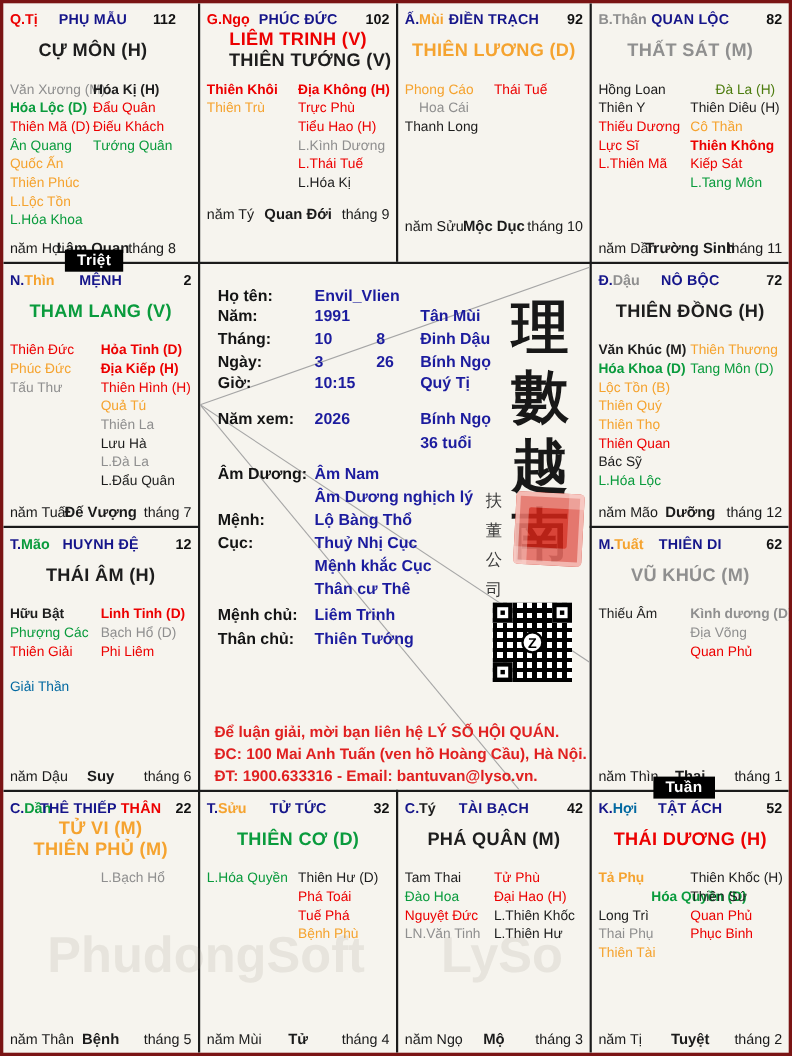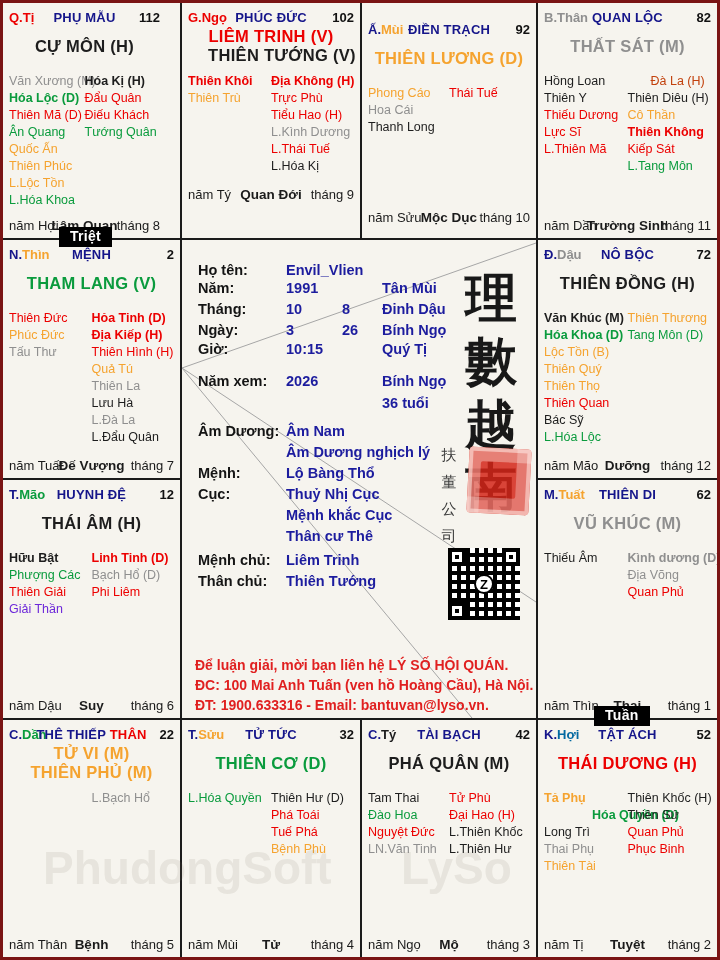--- a/index.html
+++ b/index.html
@@ -119,32 +119,32 @@
           <span class="star" style="color: rgb(143, 143, 143);">L.Kình Dương</span>
           <span class="star" style="color: rgb(236, 0, 0);">L.Thái Tuế</span>
           <span class="star" style="color: rgb(29, 29, 29);">L.Hóa Kị</span>
         </div>
         <div class="foot">
           <span class="nam">năm Tý</span>
           <span class="stage">Quan Đới</span>
           <span class="thang">tháng 9</span>
         </div>
       </div>
-      <div class="cell" style="left: 359px; top: 12px; width: 174px; height: 215px;">
+      <div class="cell" style="left: 359px; top: 0px; width: 174px; height: 215px;">
         <div class="hdr">
           <span class="chi"><span style="color: rgb(21, 21, 138);">Ấ.</span><span style="color: rgb(245, 163, 47);">Mùi</span></span>
           <span class="pal">ĐIỀN TRẠCH</span>
           <span class="num">92</span>
         </div>
         <div class="mains" style="top: 34px;">
           <div style="color: rgb(245, 163, 47);">THIÊN LƯƠNG (D)</div>
         </div>
         <div class="stars colL">
           <span class="star" style="color: rgb(245, 163, 47);">Phong Cáo</span>
-          <span class="star" style="color: rgb(143, 143, 143);">Hoa Cái</span>
+          <span class="star" style="color: rgb(143, 143, 143); margin-left: 13px;">Hoa Cái</span>
           <span class="star" style="color: rgb(29, 29, 29);">Thanh Long</span>
         </div>
         <div class="stars colR">
           <span class="star" style="color: rgb(236, 0, 0);">Thái Tuế</span>
         </div>
         <div class="foot">
           <span class="nam">năm Sửu</span>
           <span class="stage">Mộc Dục</span>
           <span class="thang">tháng 10</span>
         </div>
@@ -159,21 +159,21 @@
           <div style="color: rgb(143, 143, 143);">THẤT SÁT (M)</div>
         </div>
         <div class="stars colL">
           <span class="star" style="color: rgb(29, 29, 29);">Hồng Loan</span>
           <span class="star" style="color: rgb(29, 29, 29);">Thiên Y</span>
           <span class="star" style="color: rgb(236, 0, 0);">Thiếu Dương</span>
           <span class="star" style="color: rgb(236, 0, 0);">Lực Sĩ</span>
           <span class="star" style="color: rgb(236, 0, 0);">L.Thiên Mã</span>
         </div>
         <div class="stars colR">
-          <span class="star" style="color: #c2410c; padding-left: 23px;">Đà La (H)</span>
+          <span class="star" style="color: #4d7c0f; padding-left: 23px;">Đà La (H)</span>
           <span class="star" style="color: rgb(29, 29, 29);">Thiên Diêu (H)</span>
           <span class="star" style="color: rgb(245, 163, 47);">Cô Thần</span>
           <span class="star" style="color: rgb(236, 0, 0); font-weight: bold;">Thiên Không</span>
           <span class="star" style="color: rgb(236, 0, 0);">Kiếp Sát</span>
           <span class="star" style="color: rgb(10, 155, 61);">L.Tang Môn</span>
         </div>
         <div class="foot">
           <span class="nam">năm Dần</span>
           <span class="stage">Trường Sinh</span>
           <span class="thang">tháng 11</span>
@@ -244,21 +244,21 @@
           <span class="pal">HUYNH ĐỆ</span>
           <span class="num">12</span>
         </div>
         <div class="mains" style="top: 34px;">
           <div style="color: rgb(29, 29, 29);">THÁI ÂM (H)</div>
         </div>
         <div class="stars colL">
           <span class="star" style="color: rgb(29, 29, 29); font-weight: bold;">Hữu Bật</span>
           <span class="star" style="color: rgb(10, 155, 61);">Phượng Các</span>
           <span class="star" style="color: rgb(236, 0, 0);">Thiên Giải</span>
-          <span class="star" style="color: #6d28d9;">Giải Thần</span>
+          <span class="star" style="color: #0369a1; margin-top: 15px;">Giải Thần</span>
         </div>
         <div class="stars colR">
           <span class="star" style="color: rgb(236, 0, 0); font-weight: bold;">Linh Tinh (D)</span>
           <span class="star" style="color: rgb(143, 143, 143);">Bạch Hổ (D)</span>
           <span class="star" style="color: rgb(236, 0, 0);">Phi Liêm</span>
         </div>
         <div class="foot">
           <span class="nam">năm Dậu</span>
           <span class="stage">Suy</span>
           <span class="thang">tháng 6</span>

